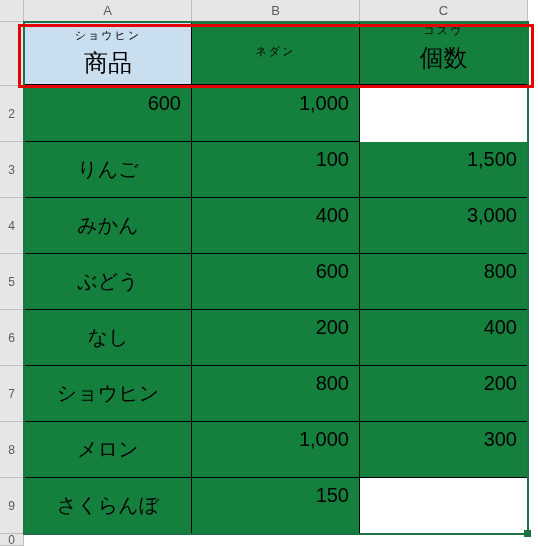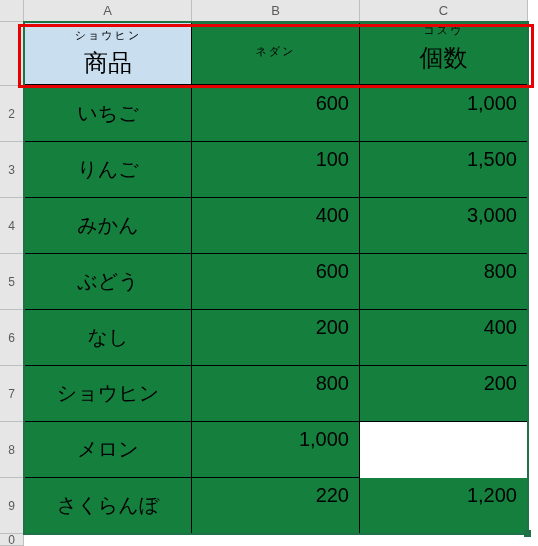--- a/index.html
+++ b/index.html
@@ -170,21 +170,20 @@
       <div class="cell colB-cell" style="justify-content:center;">
         <div class="ruby">ネダン</div>
       </div>
       <div class="cell colC-cell" style="justify-content:flex-start;">
         <div class="ruby">コスウ</div>
         <div>個数</div>
       </div>
     </div>
 
     <div class="row data">
-      <div class="cell colA-cell">いちご</div>
       <div class="cell colB-cell">600</div>
       <div class="cell colC-cell">1,000</div>
     </div>
     <div class="row data">
       <div class="cell colA-cell">りんご</div>
       <div class="cell colB-cell">100</div>
       <div class="cell colC-cell">1,500</div>
     </div>
     <div class="row data">
       <div class="cell colA-cell">みかん</div>
@@ -202,25 +201,25 @@
       <div class="cell colC-cell">400</div>
     </div>
     <div class="row data">
       <div class="cell colA-cell">ショウヒン</div>
       <div class="cell colB-cell">800</div>
       <div class="cell colC-cell">200</div>
     </div>
     <div class="row data">
       <div class="cell colA-cell">メロン</div>
       <div class="cell colB-cell">1,000</div>
+      <div class="cell colC-cell">300</div>
     </div>
     <div class="row data">
       <div class="cell colA-cell">さくらんぼ</div>
-      <div class="cell colB-cell">220</div>
-      <div class="cell colC-cell">1,200</div>
+      <div class="cell colB-cell">150</div>
     </div>
 
   </div>
 
   <div class="selection">
     <div class="handle"></div>
   </div>
   <div class="redbox"></div>
 
 </div>

